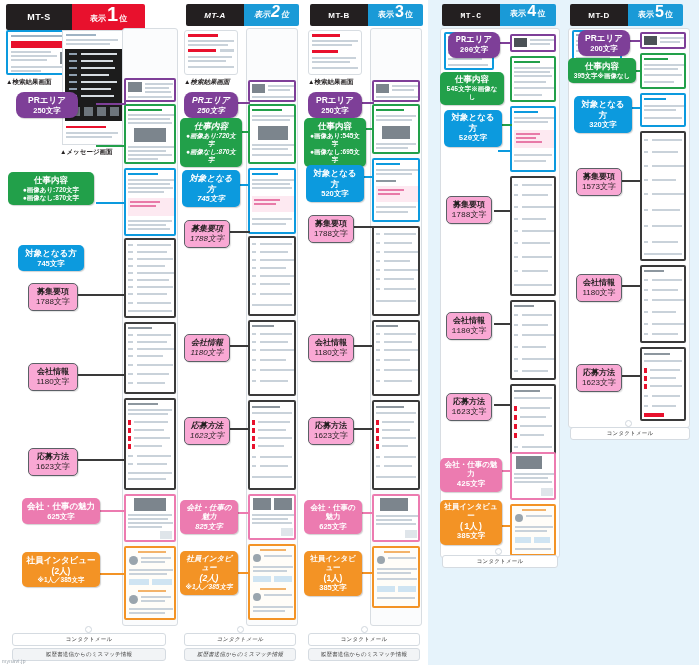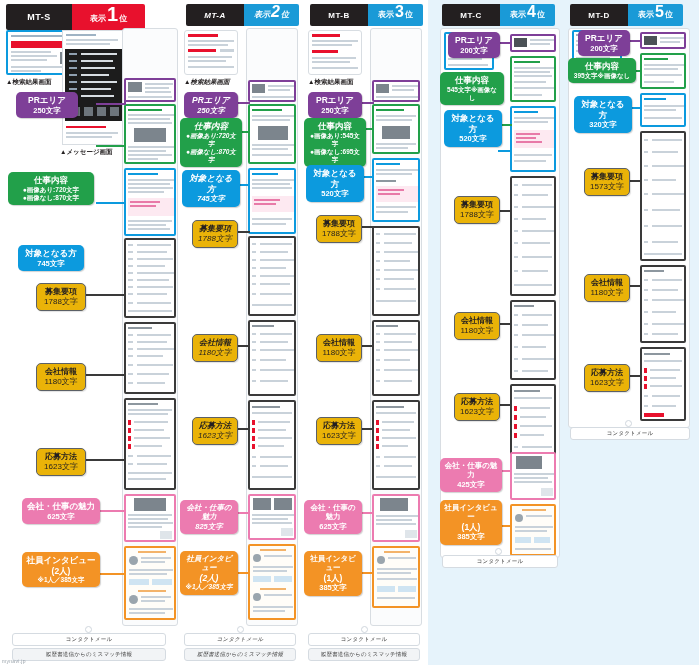--- a/index.html
+++ b/index.html
@@ -15,21 +15,21 @@
   .col {
     position: relative;
     height: 665px;
     flex: 0 0 auto;
     padding-top: 4px;
   }
   .col.c1 { width: 180px; background: #ffffff; }
   .col.c2 { width: 124px; background: #ffffff; font-style: italic; }
   .col.c3 { width: 124px; background: #ffffff; }
   .col.spacer { width: 8px; background: #e6f3fb; }
-  .col.c4 { width: 128px; background: #e6f3fb; }
+  .col.c4 { width: 128px; background: #e6f3fb; font-family: Liberation Mono, monospace; }
   .col.c5 { width: 135px; background: #e6f3fb; }
 
   .col-inner {
     position: absolute; inset: 0;
     padding: 4px 4px 0 4px;
   }
 
   
   .hdr { display: flex; align-items: stretch; height: 22px; margin-left: 2px; }
   .hdr .name {
@@ -80,26 +80,26 @@
     text-align: center;
     color: #fff;
     padding: 3px 4px;
     line-height: 1.25;
     box-shadow: 1px 1px 1px rgba(0,0,0,.18);
     z-index: 6;
   }
   .cal .t1 { font-size: 8.5px; font-weight: bold; display: block; }
   .cal .t2 { font-size: 7.5px; font-weight: bold; display: block; }
   .cal .t3 { font-size: 6.5px; font-weight: bold; display: block; }
-  .cal.purple { background: #7e3f98; }
+  .cal.purple { background: #7e3f98; border-radius: 8px; }
   .cal.green  { background: #22a04a; }
   .cal.blue   { background: #0c9ade; }
   .cal.pink   { background: #ec7bb0; }
   .cal.orange { background: #f39325; }
-  .cal.white  { background: #eab308; color: #231f20; border: 1px solid #5b6066; box-shadow: 1px 1px 1px rgba(0,0,0,.12); margin-left: 8px; }
+  .cal.white  { background: #f9a8d4; color: #231f20; border: 1px solid #5b6066; box-shadow: 1px 1px 1px rgba(0,0,0,.12); }
   .cal.white .t1 { font-size: 8px; }
   .cal.white .t2 { font-size: 8px; font-weight: normal; }
 
   
   .lnk { position: absolute; z-index: 3; }
   .lnk.h { height: 1.5px; }
   .lnk.v { width: 1.5px; }
   .lnk.purple { background: #7e3f98; }
   .lnk.green  { background: #22a04a; }
   .lnk.blue   { background: #0c9ade; }

